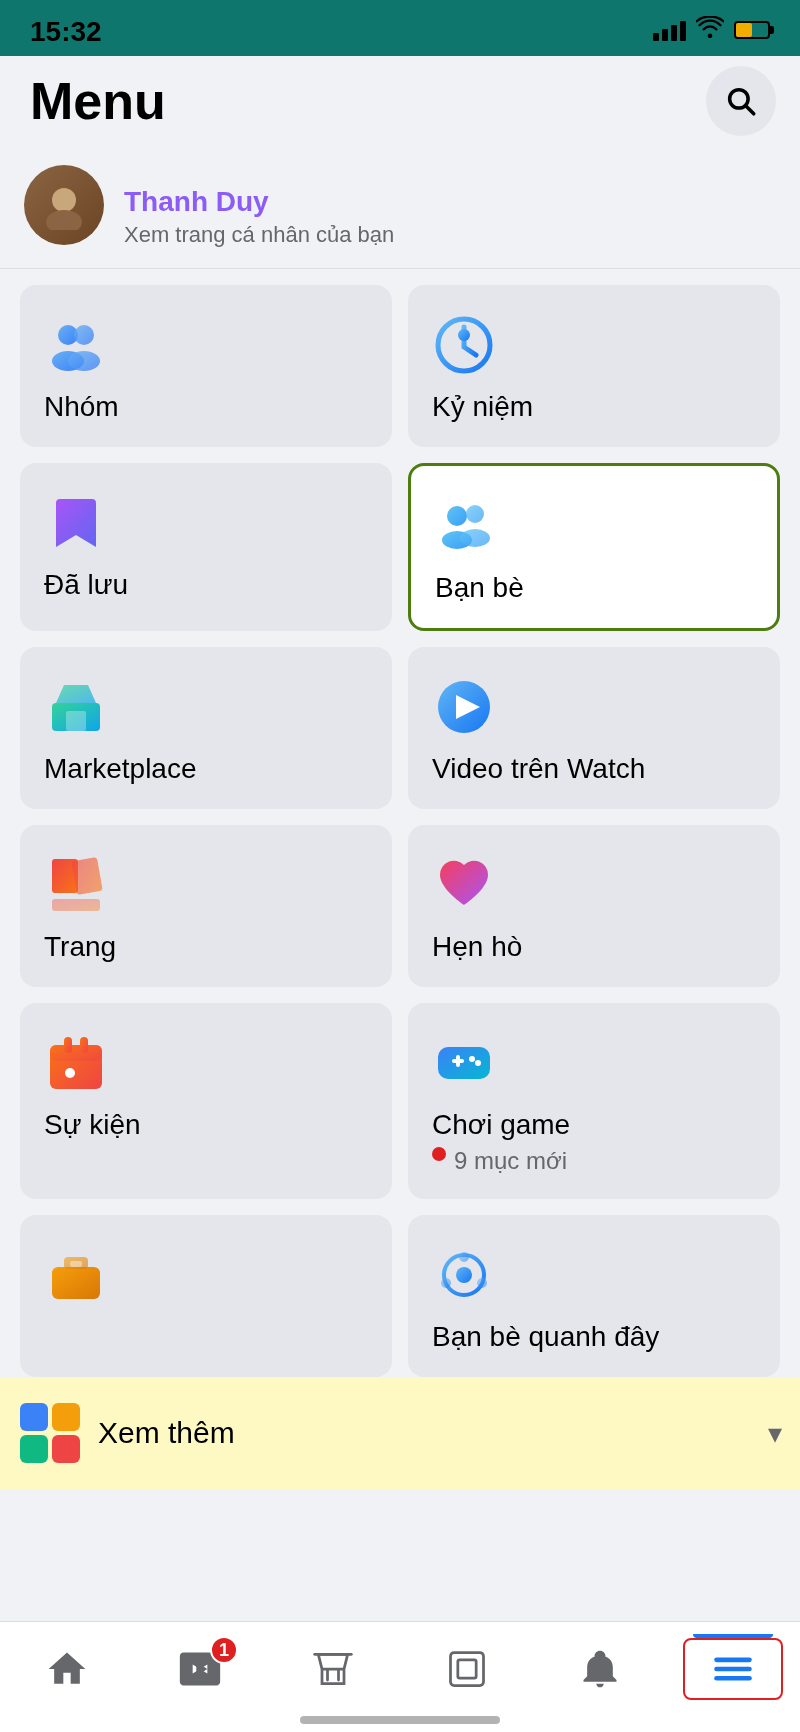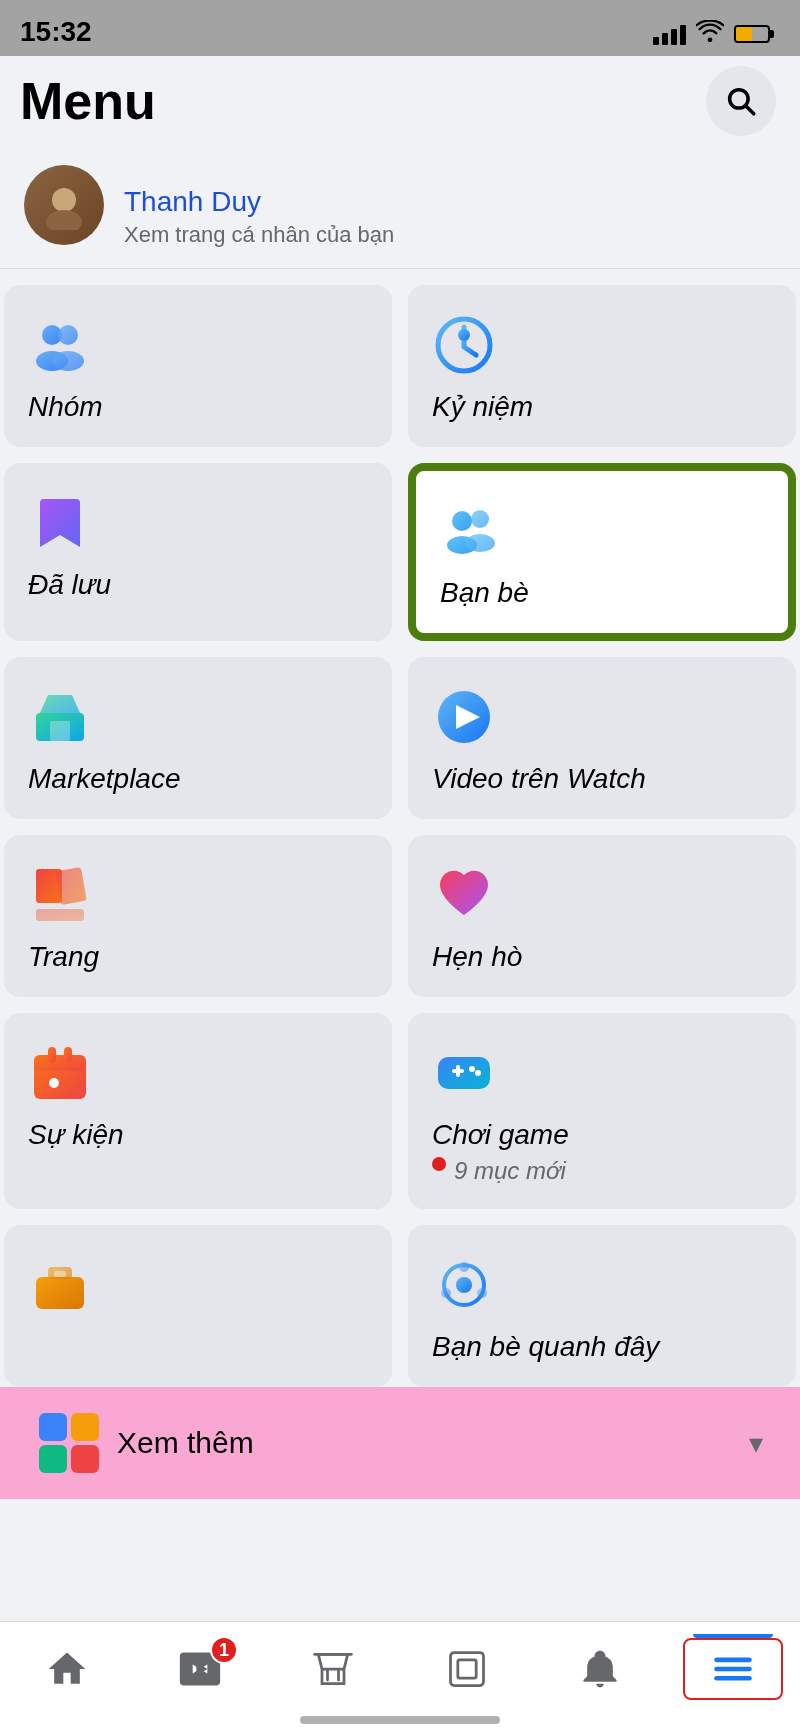--- a/index.html
+++ b/index.html
@@ -10,23 +10,23 @@
       background: #f0f2f5;
       font-family: -apple-system, BlinkMacSystemFont, 'Segoe UI', sans-serif;
       position: relative;
       overflow-x: hidden;
     }
 
     
     .status-bar {
       display: flex;
       justify-content: space-between;
-      align-items: flex-end;
-      padding: 16px 30px 8px 20px;
-      background: #a3a3a3;
+      align-items: flex-start;
+      padding: 16px 30px 8px 30px;
+      background: #0f766e;
     }
     .status-time {
       font-size: 28px;
       font-weight: 600;
       color: #000;
     }
     .status-icons {
       display: flex;
       align-items: center;
       gap: 10px;
@@ -71,21 +71,21 @@
       height: 100%;
       background: #f0ad00;
       border-radius: 2px;
     }
 
     
     .header {
       display: flex;
       justify-content: space-between;
       align-items: center;
-      padding: 10px 24px 16px 20px;
+      padding: 10px 24px 16px 30px;
       background: #f0f2f5;
     }
     .header-title {
       font-size: 52px;
       font-weight: 700;
       color: #000;
     }
     .search-btn {
       width: 70px;
       height: 70px;
@@ -125,56 +125,55 @@
       align-items: center;
       justify-content: center;
       color: #fff;
       font-size: 32px;
     }
     .profile-info {
       flex: 1;
     }
     .profile-name {
       font-size: 28px;
-      font-weight: 400;
-      color: #1d4ed8;
+      font-weight: 700;
+      color: #8b5cf6;
       margin-bottom: 4px;
       margin-top: 24px;
     }
     .profile-sub {
       font-size: 22px;
       color: #65676b;
     }
 
     
     .divider {
       height: 1px;
       background: #ddd;
       margin: 0 0 16px 0;
     }
 
     
     .grid {
       display: grid;
       grid-template-columns: 1fr 1fr;
       gap: 16px;
-      padding: 0 4px;
-      font-style: italic;
+      padding: 0 20px;
     }
 
     .grid-item {
       background: #e4e6eb;
       border-radius: 16px;
       padding: 28px 24px 24px 24px;
       cursor: pointer;
       position: relative;
     }
     .grid-item.highlighted {
       background: #fff;
-      border: 8px solid #4d7c0f;
+      border: 3px solid #4d7c0f;
     }
     .grid-item-icon {
       width: 64px;
       height: 64px;
       margin-bottom: 14px;
     }
     .grid-item-label {
       font-size: 28px;
       font-weight: 500;
       color: #000;
@@ -193,22 +192,22 @@
     }
     .badge-text {
       font-size: 24px;
       color: #65676b;
     }
 
     
     .see-more-row {
       display: flex;
       align-items: center;
-      padding: 24px 37px;
-      background: #f9a8d4;
+      padding: 24px 18px;
+      background: #fef9c3;
       cursor: pointer;
     }
     .see-more-icon-group {
       width: 64px;
       height: 64px;
       position: relative;
       margin-right: 16px;
       flex-shrink: 0;
     }
     .see-more-label {

